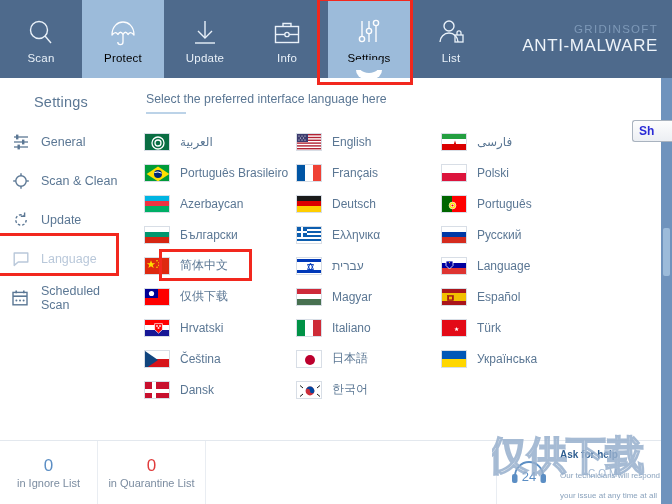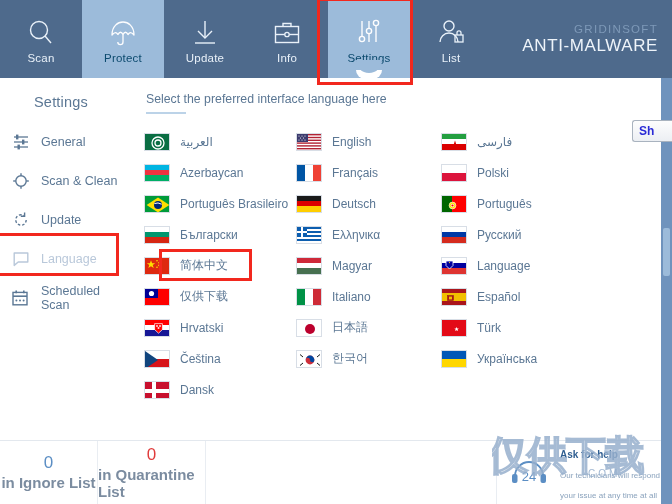--- a/index.html
+++ b/index.html
@@ -14,21 +14,21 @@
   
   .topnav {
     position: absolute; left:0; top:0; width:672px; height:78px;
     background:#4e6a8c; display:flex; align-items:stretch;
   }
   .nav-tab {
     width:82px; height:78px; display:flex; flex-direction:column;
     align-items:center; justify-content:center; gap:4px;
     color:#e9f1f9; cursor:pointer; position:relative;
   }
-  .nav-tab.active { background:#9cbbda; color:#0c4a6e; }
+  .nav-tab.active { background:#9cbbda; color:#000000; }
   .nav-tab .nav-ico { height:34px; display:flex; align-items:flex-end; justify-content:center; }
   .nav-tab .nav-label { font-size:11.5px; letter-spacing:.2px; }
   .nav-notch {
     position:absolute; left:50%; bottom:-1px; transform:translateX(-50%);
     width:26px; height:9px; background:#fff;
     border-radius: 0 0 14px 14px;
   }
   .nav-notch i {
     position:absolute; left:50%; top:-10px; transform:translateX(-50%);
     width:26px; height:13px; background:#9cbbda; border-radius:0 0 13px 13px;
@@ -82,21 +82,21 @@
     position:absolute; left:0; top:440px; width:672px; height:64px;
     background:#fff; border-top:1px solid #e3e8ee; display:flex;
   }
   .stat {
     width:98px; height:100%; display:flex; flex-direction:column;
     align-items:center; justify-content:center; gap:3px;
     border-right:1px solid #e9edf2;
   }
   .stat .num { font-size:17px; color:#5b8ec4; line-height:1; }
   .stat .num.red { color:#e03b3b; }
-  .stat .cap { font-size:15px; color:#7b8ca0;font-weight:bold; }
+  .stat .cap { font-size:11px; color:#7b8ca0; }
   .stat.wide { width:108px; }
   .spacer { flex:1; border-right:1px solid #e9edf2; }
   .help {
     width:175px; height:100%; display:flex; align-items:center; gap:7px;
     padding-left:12px; position:relative; cursor:pointer;
   }
   .help-txt { line-height:1.25; }
   .help-title { font-size:10px; color:#2f5e91; font-weight:bold; }
   .help-sub { font-size:8px; color:#8ba3bd; max-width:112px; }
 
@@ -305,39 +305,39 @@
               <span style="top:0;bottom:0;background:#0a6e43"></span>
               <svg style="position:absolute;left:5px;top:1px" width="16" height="16" viewBox="0 0 16 16">
                 <circle cx="8" cy="8" r="6" fill="none" stroke="#fff" stroke-width="1.3"></circle>
                 <circle cx="8" cy="8" r="3" fill="none" stroke="#fff" stroke-width="1.3"></circle>
               </svg>
             </span>
             <span class="lang-name rtl">العربية</span>
           </div>
           <div class="lang-item">
             <span class="flag">
+              <span style="top:0;bottom:0;background:#009b3a"></span>
+              <svg style="position:absolute;left:0;top:0" width="26" height="18" viewBox="0 0 26 18">
+                <polygon points="13,1.6 24.4,9 13,16.4 1.6,9" fill="#fedf00"></polygon>
+                <circle cx="13" cy="9" r="4" fill="#002776"></circle>
+                <path d="M9.4 7.6 q3.6 -1.6 7.2 .6" stroke="#fff" stroke-width="1" fill="none"></path>
+              </svg>
+            </span>
+            <span class="lang-name">Português Brasileiro</span>
+          </div>
+          <div class="lang-item">
+            <span class="flag">
               <span style="top:0;height:33%;background:#00b5e2"></span>
               <span style="top:33%;height:34%;background:#ef3340"></span>
               <span style="top:67%;bottom:0;background:#00af66"></span>
               <svg style="position:absolute;left:9px;top:5px" width="9" height="8" viewBox="0 0 9 8">
                 <path d="M6 1 a3 3 0 1 0 0 6 a2.3 2.3 0 1 1 0 -6" fill="#fff"></path>
               </svg>
             </span>
             <span class="lang-name">Azerbaycan</span>
-          </div>
-          <div class="lang-item">
-            <span class="flag">
-              <span style="top:0;bottom:0;background:#009b3a"></span>
-              <svg style="position:absolute;left:0;top:0" width="26" height="18" viewBox="0 0 26 18">
-                <polygon points="13,1.6 24.4,9 13,16.4 1.6,9" fill="#fedf00"></polygon>
-                <circle cx="13" cy="9" r="4" fill="#002776"></circle>
-                <path d="M9.4 7.6 q3.6 -1.6 7.2 .6" stroke="#fff" stroke-width="1" fill="none"></path>
-              </svg>
-            </span>
-            <span class="lang-name">Português Brasileiro</span>
           </div>
           <div class="lang-item">
             <span class="flag">
               <span style="top:0;height:33%;background:#fff"></span>
               <span style="top:33%;height:34%;background:#00966e"></span>
               <span style="top:67%;bottom:0;background:#d62612"></span>
             </span>
             <span class="lang-name">Български</span>
           </div>
           <div class="lang-item">
@@ -454,20 +454,32 @@
                 </g>
                 <rect width="10" height="10" fill="#0d5eaf"></rect>
                 <rect x="4" y="0" width="2" height="10" fill="#fff"></rect>
                 <rect x="0" y="4" width="10" height="2" fill="#fff"></rect>
               </svg>
             </span>
             <span class="lang-name">Ελληνικα</span>
           </div>
           <div class="lang-item">
             <span class="flag">
+              <span style="top:0;bottom:0;background:#fff"></span>
+              <span style="top:1px;height:3px;background:#0038b8"></span>
+              <span style="bottom:1px;height:3px;background:#0038b8"></span>
+              <svg style="position:absolute;left:9px;top:4px" width="9" height="10" viewBox="0 0 9 10">
+                <polygon points="4.5,1 7.5,7.5 1.5,7.5" fill="none" stroke="#0038b8" stroke-width=".9"></polygon>
+                <polygon points="4.5,9 1.5,2.5 7.5,2.5" fill="none" stroke="#0038b8" stroke-width=".9"></polygon>
+              </svg>
+            </span>
+            <span class="lang-name rtl">עברית</span>
+          </div>
+          <div class="lang-item">
+            <span class="flag">
               <span style="top:0;height:33%;background:#ce2939"></span>
               <span style="top:33%;height:34%;background:#fff"></span>
               <span style="top:67%;bottom:0;background:#477050"></span>
             </span>
             <span class="lang-name">Magyar</span>
           </div>
           <div class="lang-item">
             <span class="flag">
               <span style="top:0;bottom:0;left:0;width:33%;background:#009246"></span>
               <span style="top:0;bottom:0;left:33%;width:34%;background:#fff"></span>

